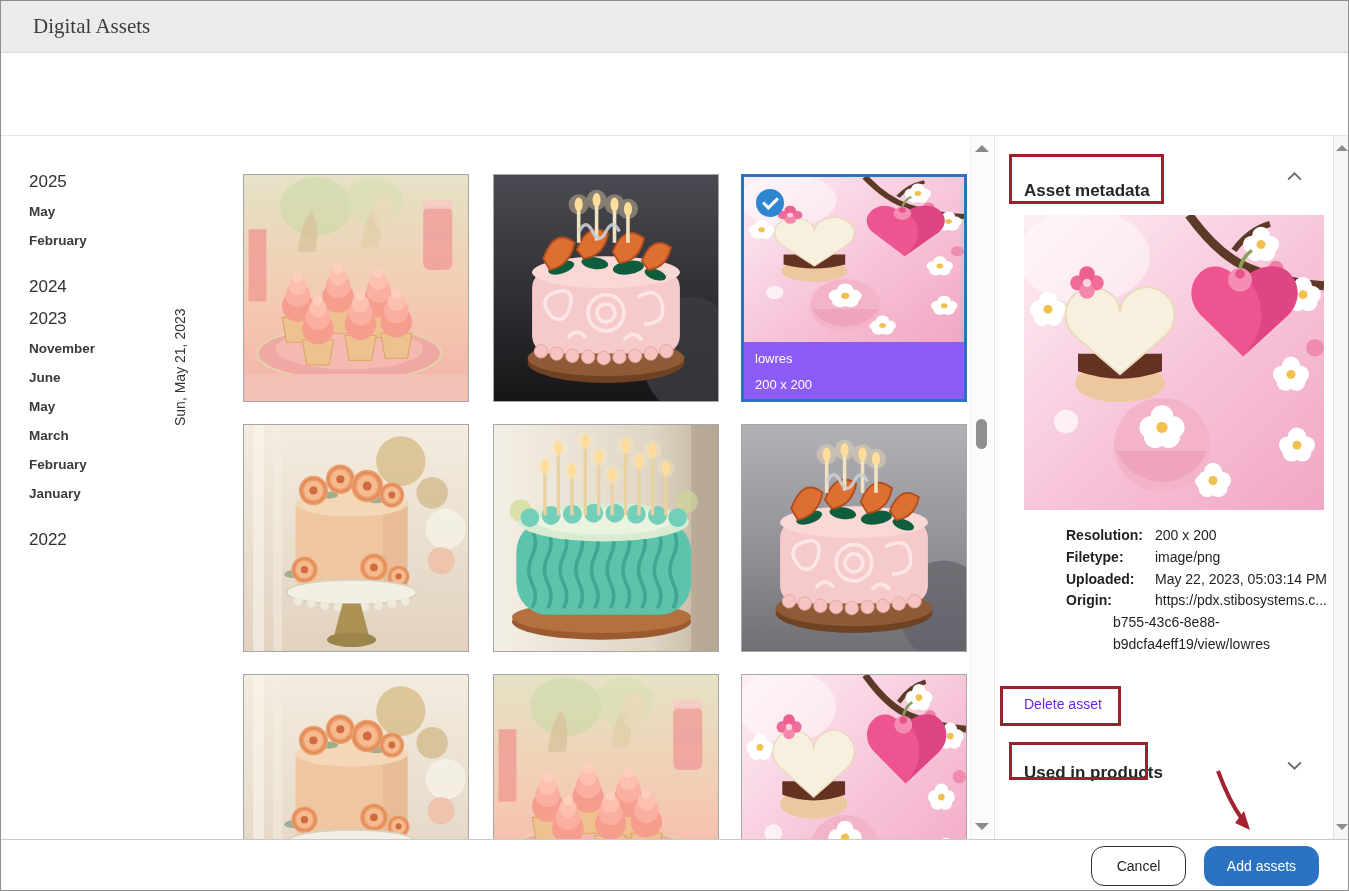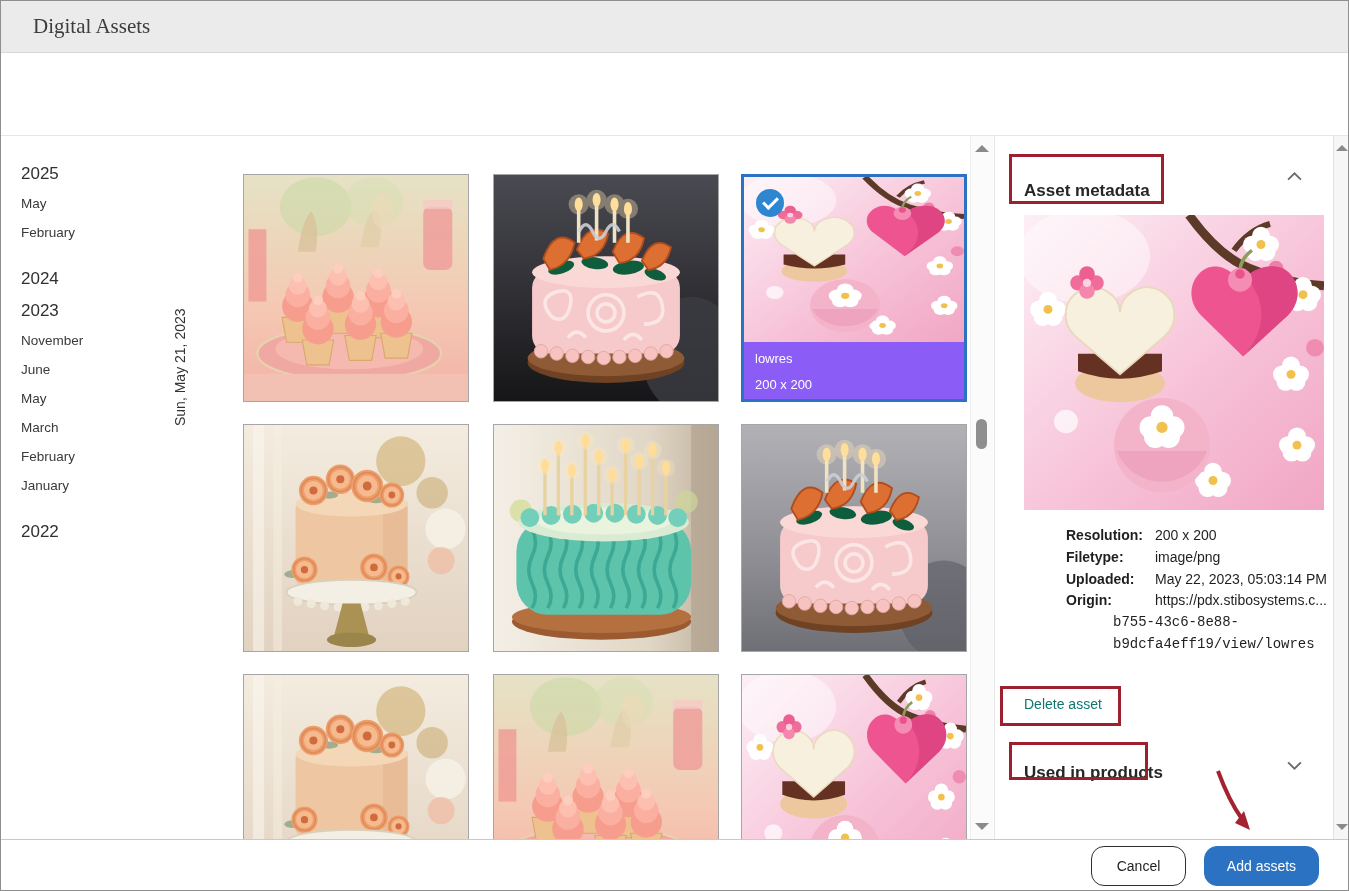--- a/index.html
+++ b/index.html
@@ -12,23 +12,23 @@
   .titlebar{position:absolute;left:0;top:0;width:100%;height:52px;background:#ebebeb;border-bottom:1px solid #d8d8d8;box-sizing:border-box;}
   .titlebar .t{position:absolute;left:32px;top:13px;font-family:"Liberation Serif",serif;font-size:21px;color:#3d3d3d;}
   
   .toolbar{position:absolute;left:0;top:52px;width:100%;height:83px;background:#fff;border-bottom:1px solid #e6e6e6;box-sizing:border-box;}
   .search-ic{position:absolute;left:1253px;top:89px;width:14px;height:14px;border:2px solid #5a5a5a;border-radius:50%;}
   .search-ic::after{content:"";position:absolute;left:12px;top:13px;width:8px;height:2px;background:#5a5a5a;transform:rotate(45deg);border-radius:1px;}
   .cloud-ic{position:absolute;left:1288px;top:84px;width:36px;height:26px;}
   
   .main{position:absolute;left:0;top:135px;width:1349px;height:703px;overflow:hidden;background:#fff;}
   
-  .timeline{position:absolute;left:20px;top:28px;list-style:none;margin:0;padding:0;}
+  .timeline{position:absolute;left:20px;top:28px;list-style:none;margin:8px;padding:0;}
   .timeline .y{font-size:17px;line-height:20px;color:#303030;margin:0 0 12px 0;cursor:pointer;}
-  .timeline .m{font-size:13.5px;line-height:16px;color:#3a3a3a;margin:0 0 13px 0;cursor:pointer;}
+  .timeline .m{font-size:13.5px;line-height:16px;color:#3a3a3a;margin:0 0 13px 0;cursor:pointer;font-weight:bold;}
   .timeline .sp{height:15px;}
   .group-label{position:absolute;left:171px;top:290px;transform-origin:0 0;transform:rotate(-90deg);white-space:nowrap;font-size:14px;color:#333;}
   
   .tile{position:absolute;width:226px;height:228px;box-sizing:border-box;border:1px solid #a6a6a6;background:#fff;cursor:pointer;overflow:hidden;}
   .tile svg.ph{display:block;width:100%;height:100%;}
   .tile.sel{border:3px solid #2b72c2;}
   .tile.sel svg.ph{height:165px;}
   .tfoot{height:57px;background:#8b5cf6;color:#fff;font-size:13px;box-sizing:border-box;padding:9px 0 0 11px;}
   .tfoot .tname{margin:0 0 11px 0;}
   .check{position:absolute;left:12px;top:12px;width:28px;height:28px;border-radius:50%;background:#2e86d1;}
@@ -49,22 +49,22 @@
   .panel-h{position:absolute;left:29px;top:31px;font-size:17px;font-weight:bold;color:#262626;}
   .chev{position:absolute;cursor:pointer;}
   .chev svg{display:block;}
   #chev-meta{left:292px;top:36px;}
   #chev-used{left:292px;top:625px;}
   .preview{position:absolute;left:29px;top:79px;width:300px;height:295px;}
   .preview svg{display:block;width:100%;height:100%;}
   .meta{position:absolute;left:29px;top:389px;font-size:14px;color:#1f1f1f;}
   .mrow{display:flex;line-height:21.8px;padding-left:42px;}
   .ml{width:89px;font-weight:bold;flex:none;}
-  .mcont{padding-left:89px;line-height:21.8px;font-family:Liberation Mono, monospace;}
-  .del{position:absolute;left:29px;top:560px;font-size:14px;color:#0f766e;cursor:pointer;text-decoration:none;}
+  .mcont{padding-left:89px;line-height:21.8px;}
+  .del{position:absolute;left:29px;top:560px;font-size:14px;color:#6d28d9;cursor:pointer;text-decoration:none;}
   .used-h{position:absolute;left:29px;top:613px;font-size:17px;font-weight:bold;color:#262626;}
   
   .footerbar{position:absolute;left:0;top:838px;width:100%;height:53px;background:#fff;border-top:1px solid #c9c9c9;box-sizing:border-box;}
   .btn{position:absolute;top:6px;height:40px;border-radius:13px;font-size:14px;font-family:"Liberation Sans",sans-serif;cursor:pointer;}
   .btn-cancel{left:1090px;width:95px;background:#fff;border:1px solid #2f2f2f;color:#1f1f1f;}
   .btn-add{left:1203px;width:115px;background:#2b72c2;border:1px solid #2b72c2;color:#fff;}
   
   .ann{position:absolute;border:3px solid #9e1f2d;box-sizing:border-box;z-index:40;pointer-events:none;}
   #ann-meta{left:1008px;top:153px;width:155px;height:50px;}
   #ann-del{left:999px;top:685px;width:121px;height:40px;}

